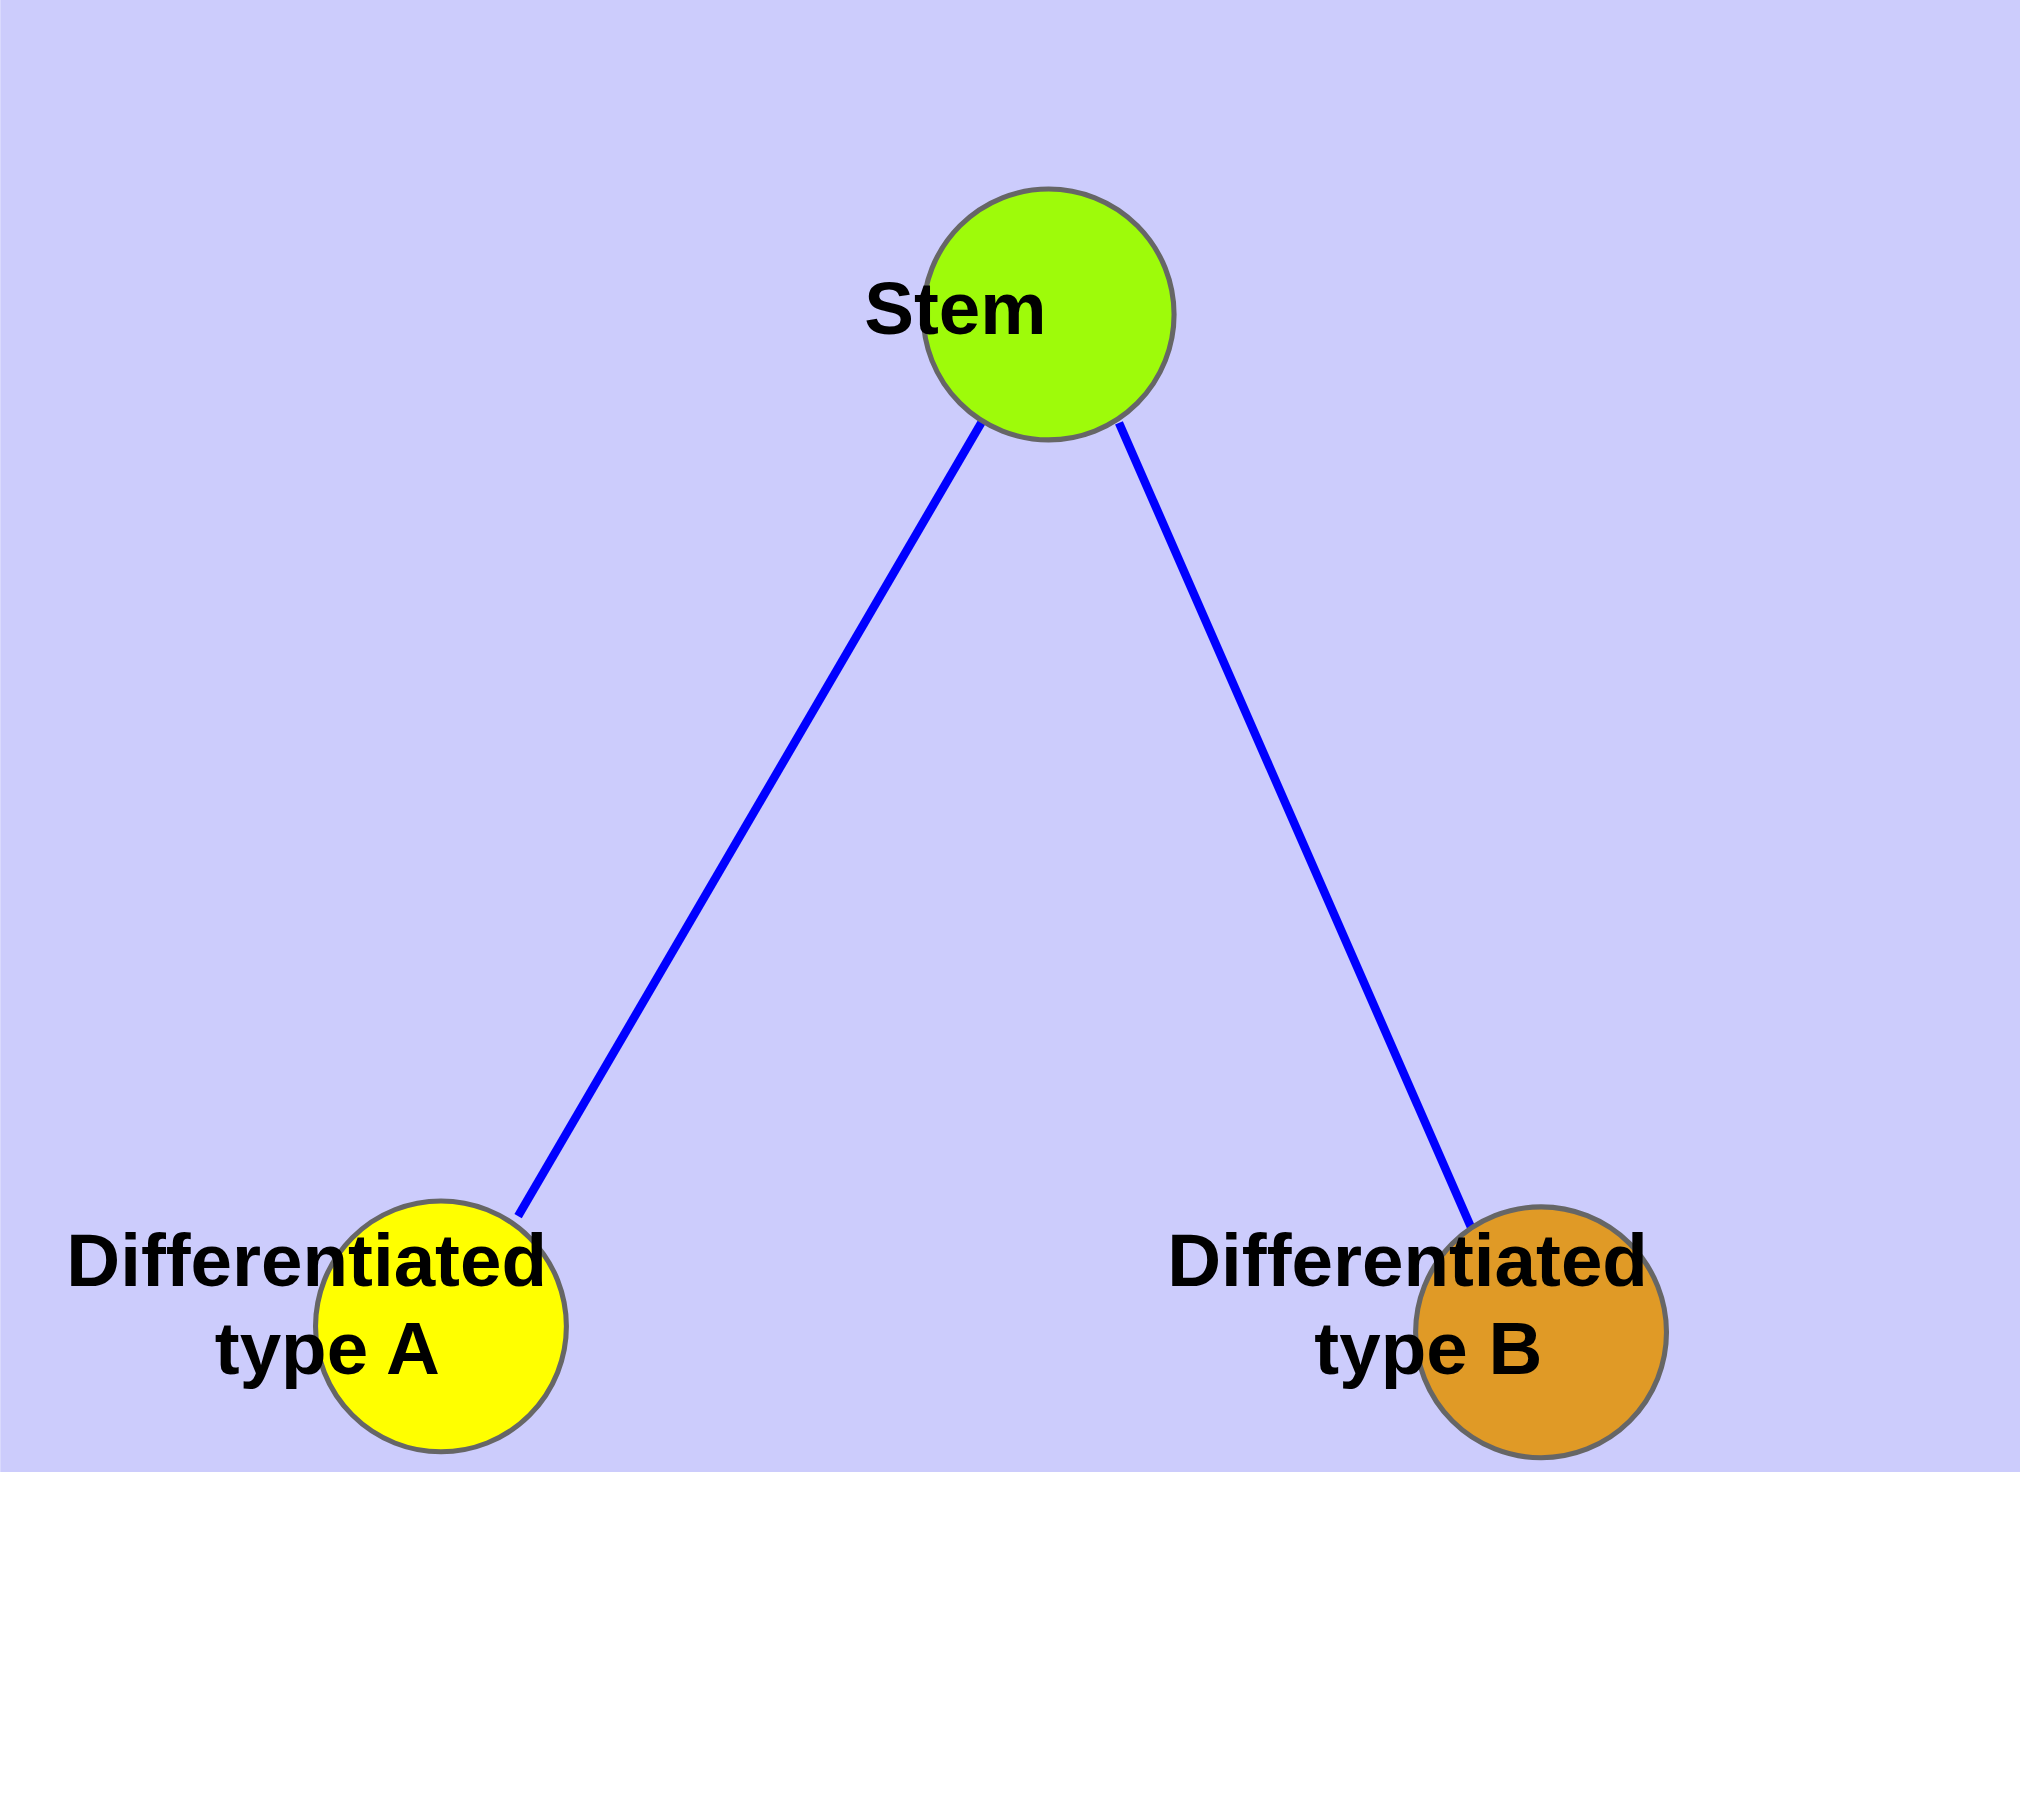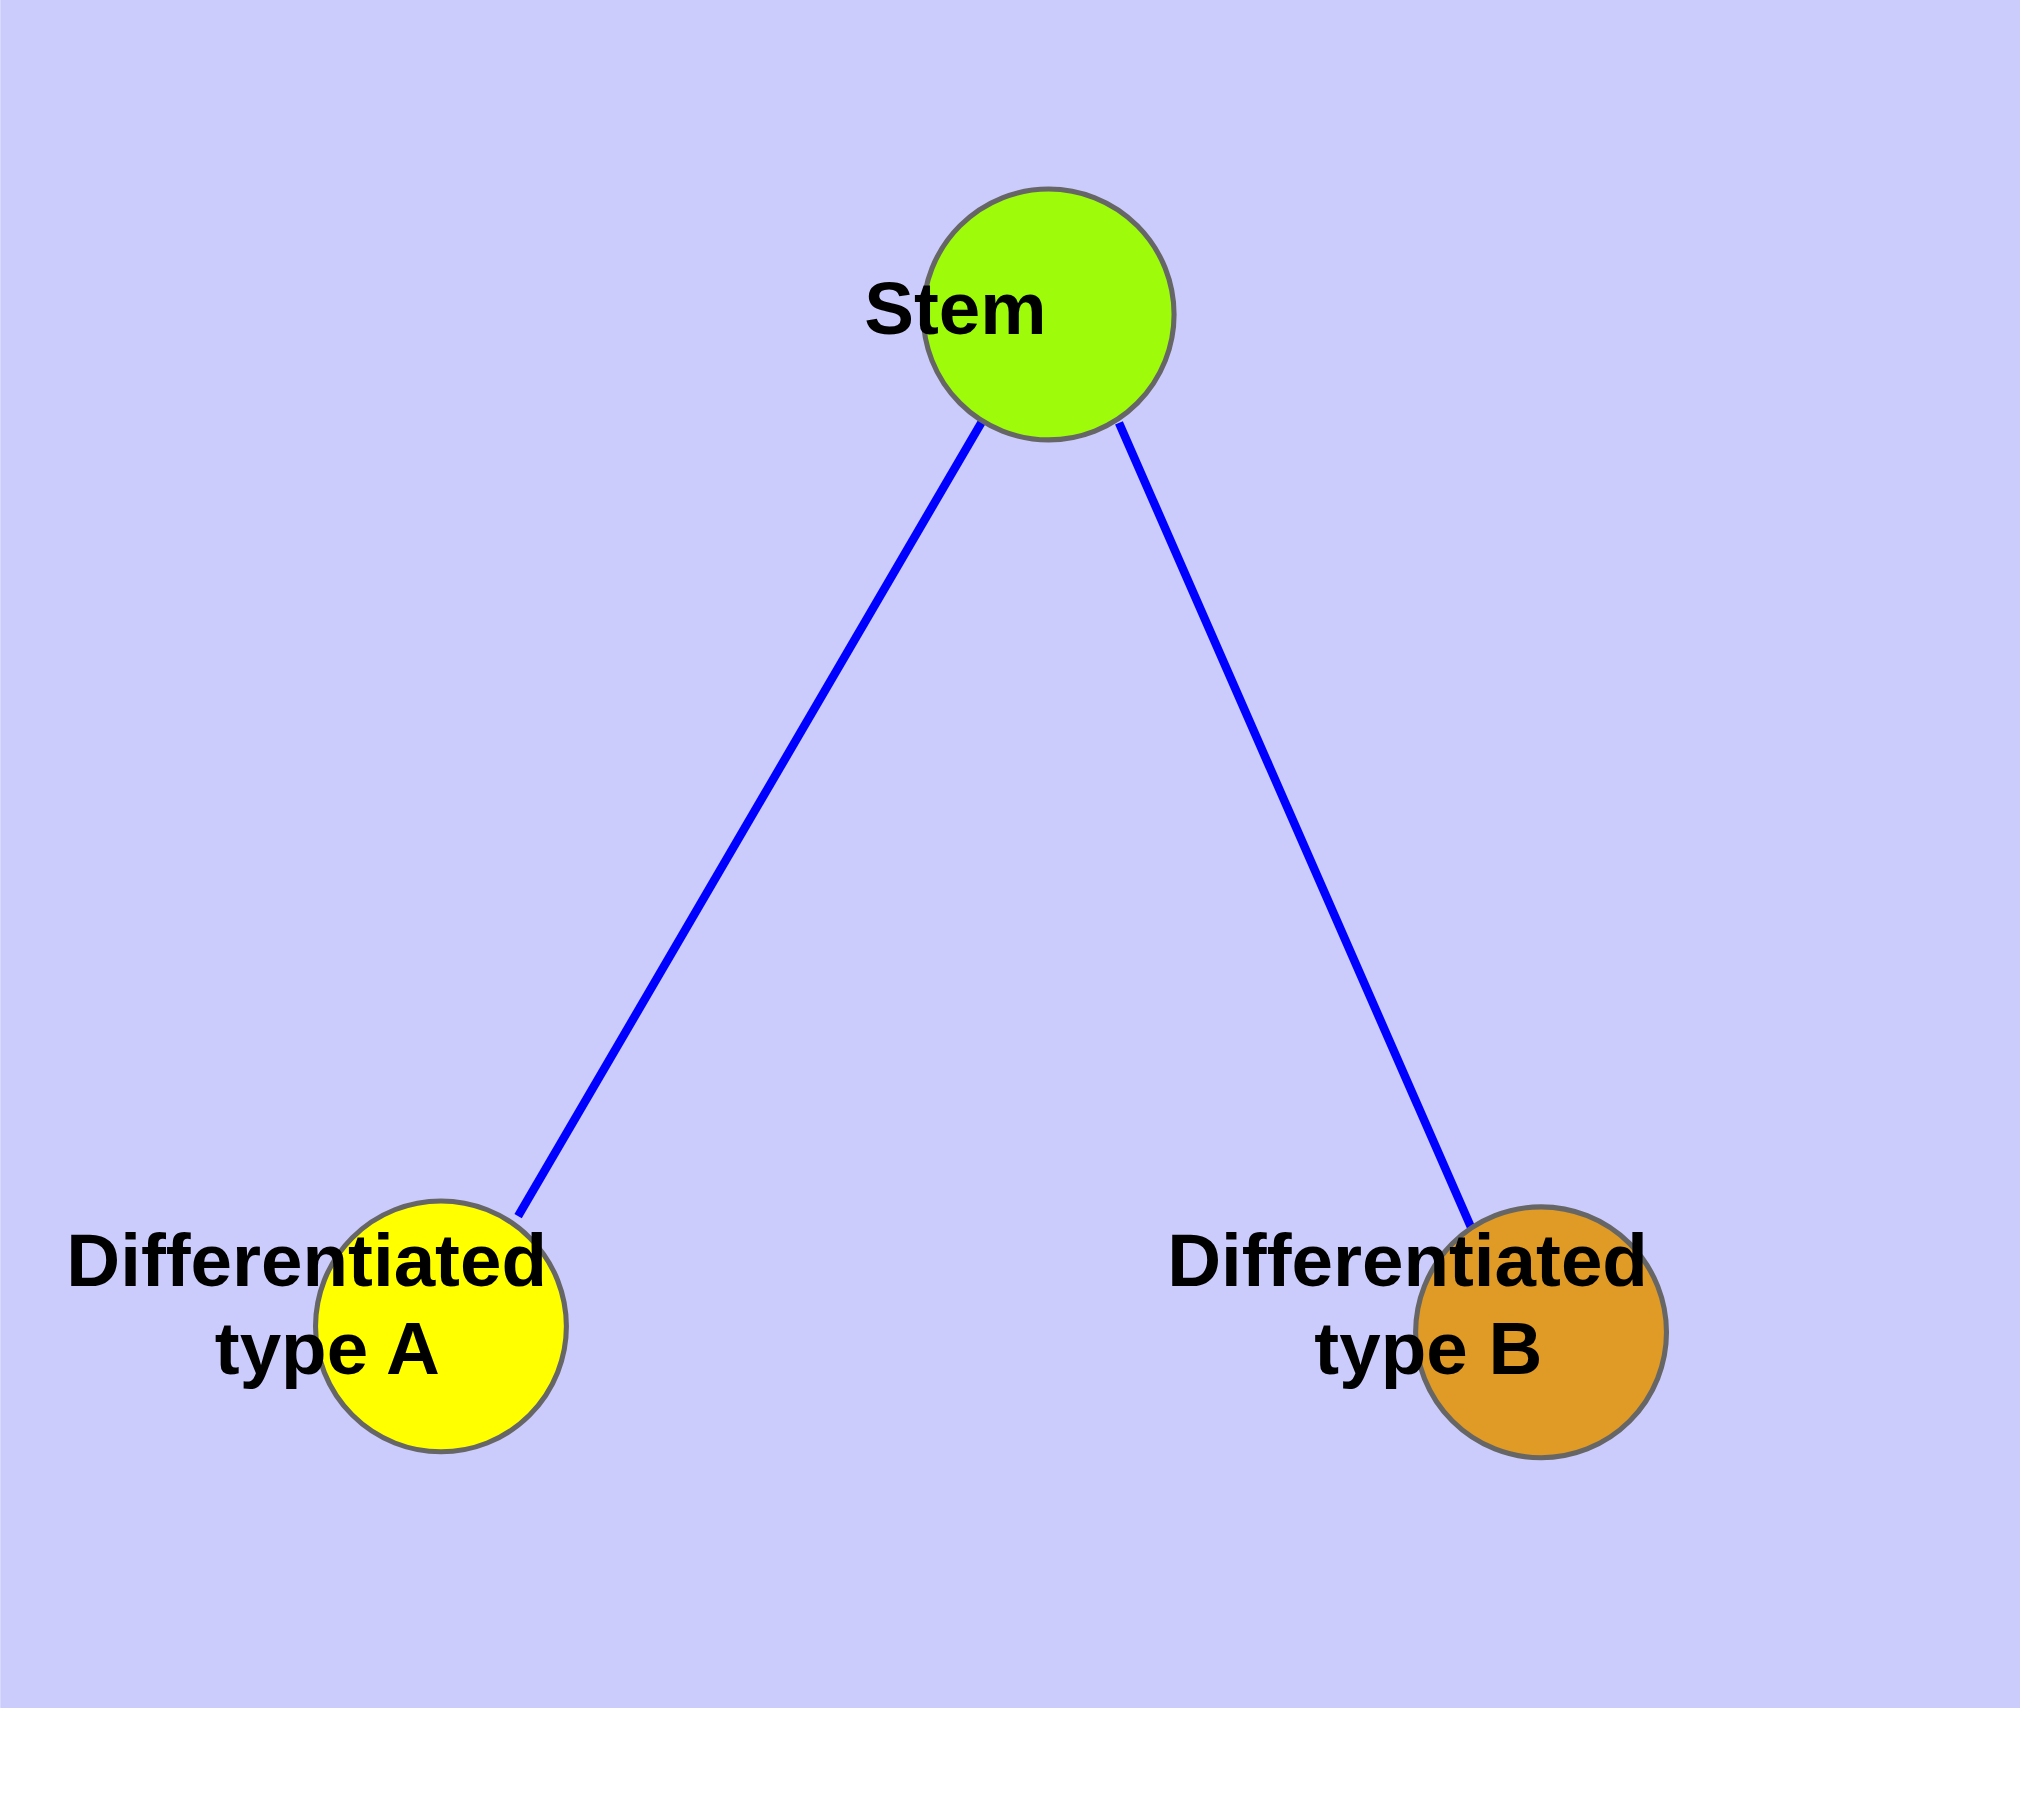--- a/index.html
+++ b/index.html
@@ -3,21 +3,21 @@
 <meta charset="utf-8">
 <style>
   html, body {
     margin: 0;
     padding: 0;
     background: #ffffff;
   }
   #canvas {
     position: relative;
     width: 2021px;
-    height: 1708px;
+    height: 1472px;
     overflow: hidden;
     font-family: "Liberation Sans", sans-serif;
   }
   #graph-svg {
     position: absolute;
     top: 0;
     left: 0;
     width: 2021px;
     height: 1812px;
     display: block;

